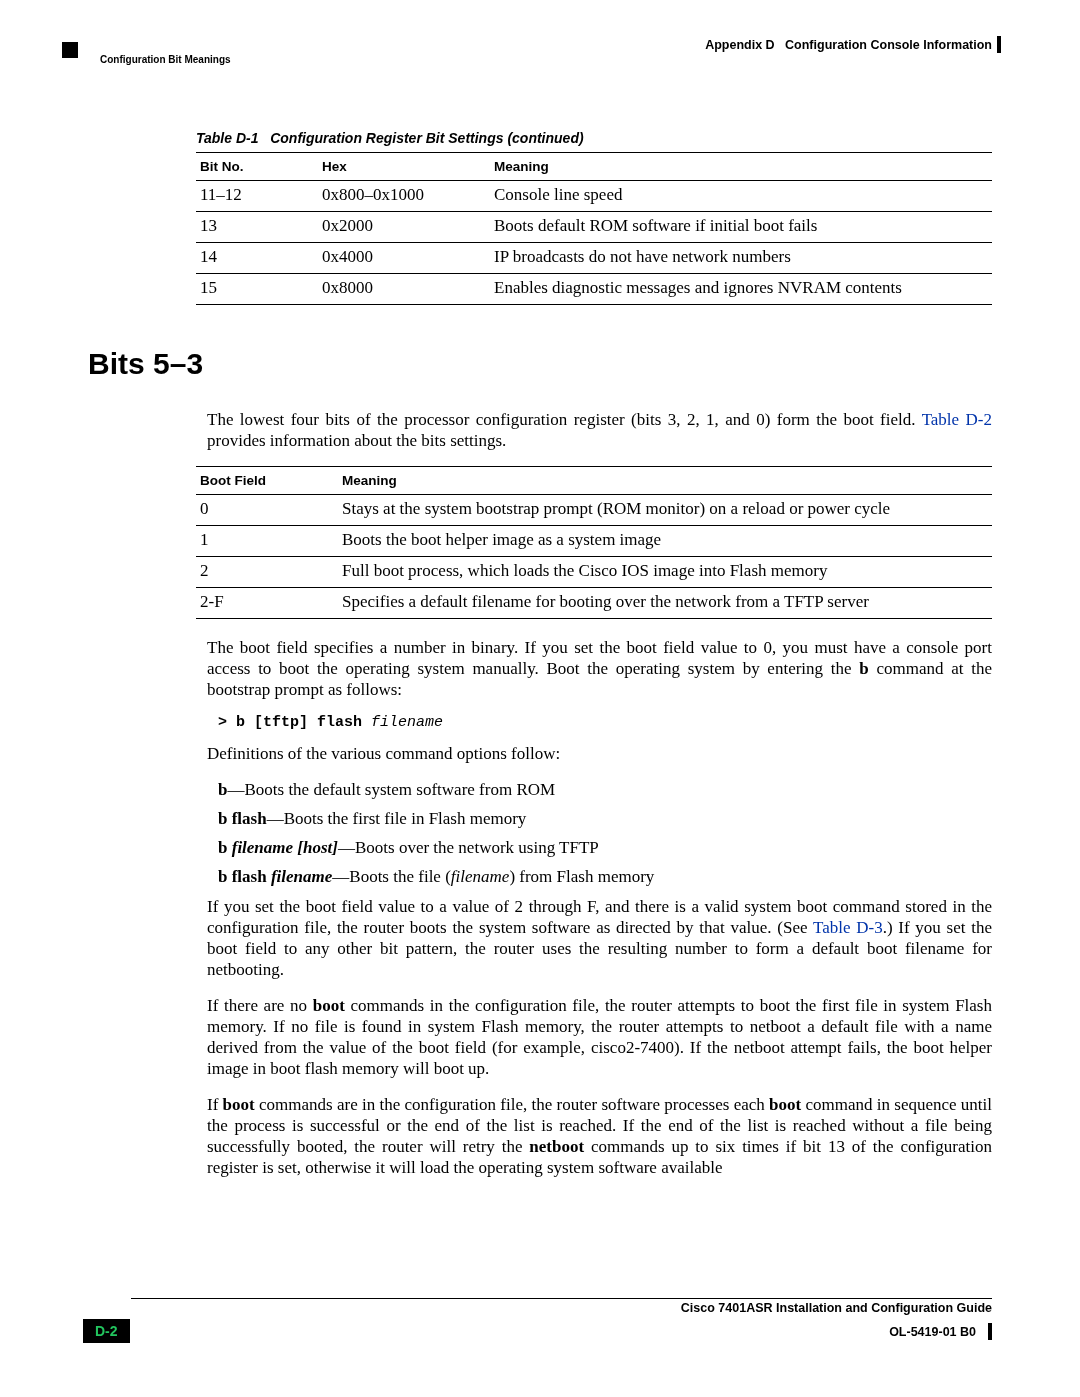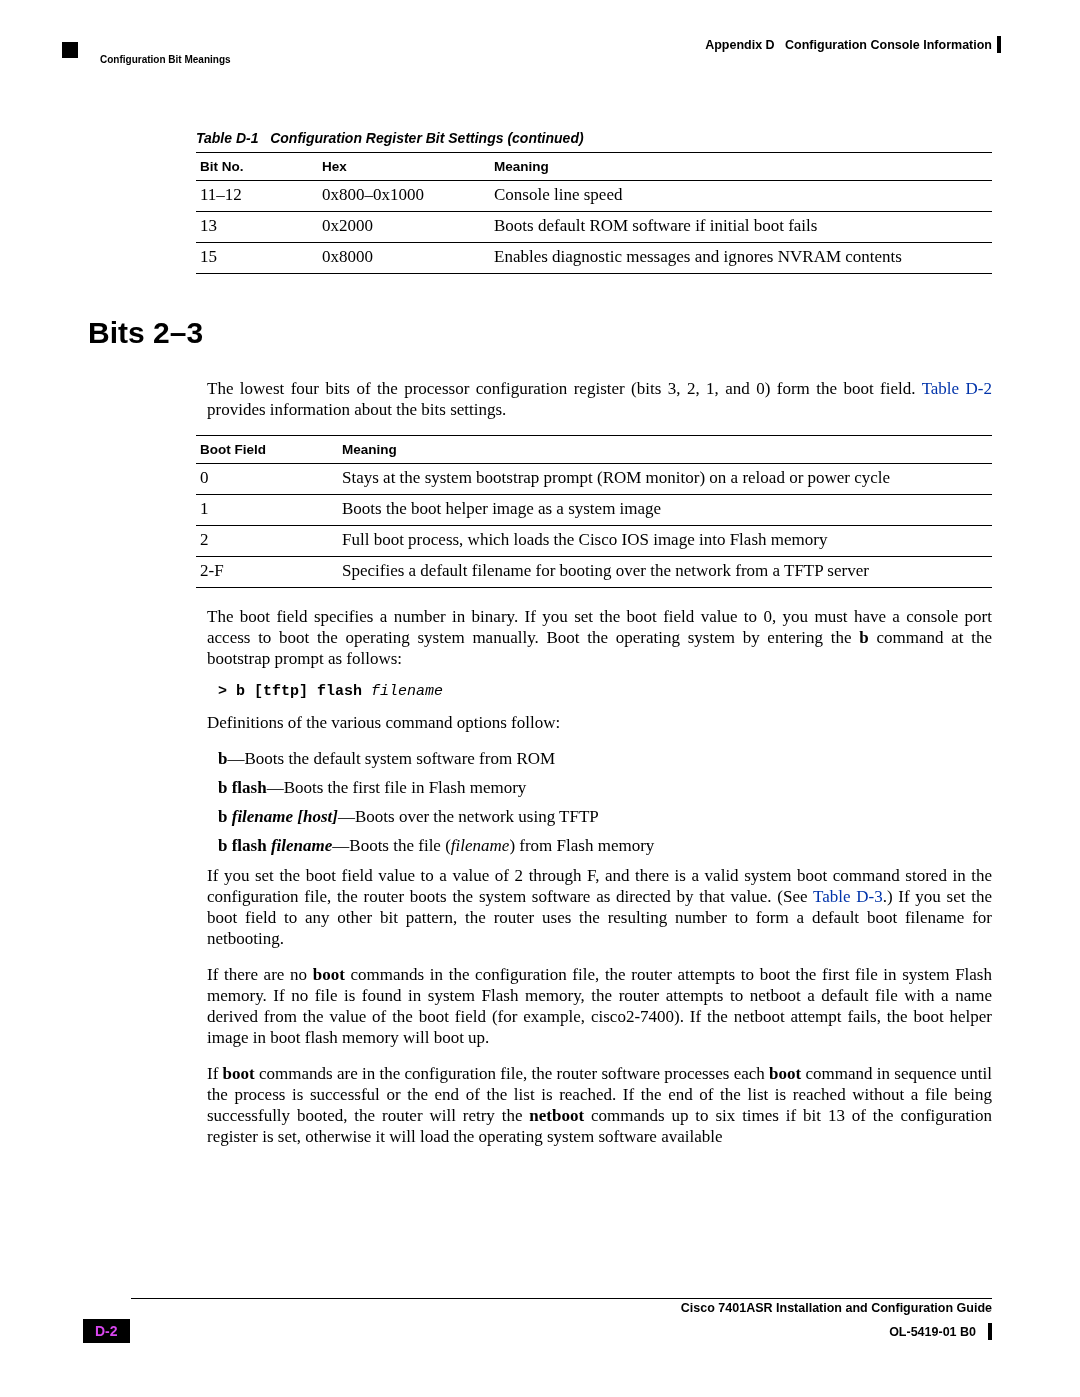--- a/index.html
+++ b/index.html
@@ -129,21 +129,21 @@
     padding-top: 2px;
   }
   .footer-row {
     display: flex;
     justify-content: space-between;
     align-items: center;
     margin-top: 4px;
   }
   .page-num-box {
     background: #000;
-    color: #d946ef;
+    color: #22c55e;
     font-family: Arial, Helvetica, sans-serif;
     font-weight: bold;
     font-size: 14px;
     padding: 4px 12px;
   }
   .doc-num {
     font-family: Arial, Helvetica, sans-serif;
     font-size: 12.5px;
     font-weight: bold;
   }
@@ -186,28 +186,33 @@
           <td>11–12</td>
           <td>0x800–0x1000</td>
           <td>Console line speed</td>
         </tr>
         <tr>
           <td>13</td>
           <td>0x2000</td>
           <td>Boots default ROM software if initial boot fails</td>
         </tr>
         <tr>
+          <td>14</td>
+          <td>0x4000</td>
+          <td>IP broadcasts do not have network numbers</td>
+        </tr>
+        <tr>
           <td>15</td>
           <td>0x8000</td>
           <td>Enables diagnostic messages and ignores NVRAM contents</td>
         </tr>
       </tbody>
     </table>
 
-    <div class="section-heading">Bits 2–3</div>
+    <div class="section-heading">Bits 5–3</div>
 
     <p>
       <span>The lowest four bits of the processor configuration register (bits 3, 2, 1, and 0) form the boot field. </span><span class="link">Table D-2</span><span> provides information about the bits settings.</span>
     </p>
 
 
     <table class="t2">
       <thead>
         <tr>
           <th class="c1">Boot Field</th>

